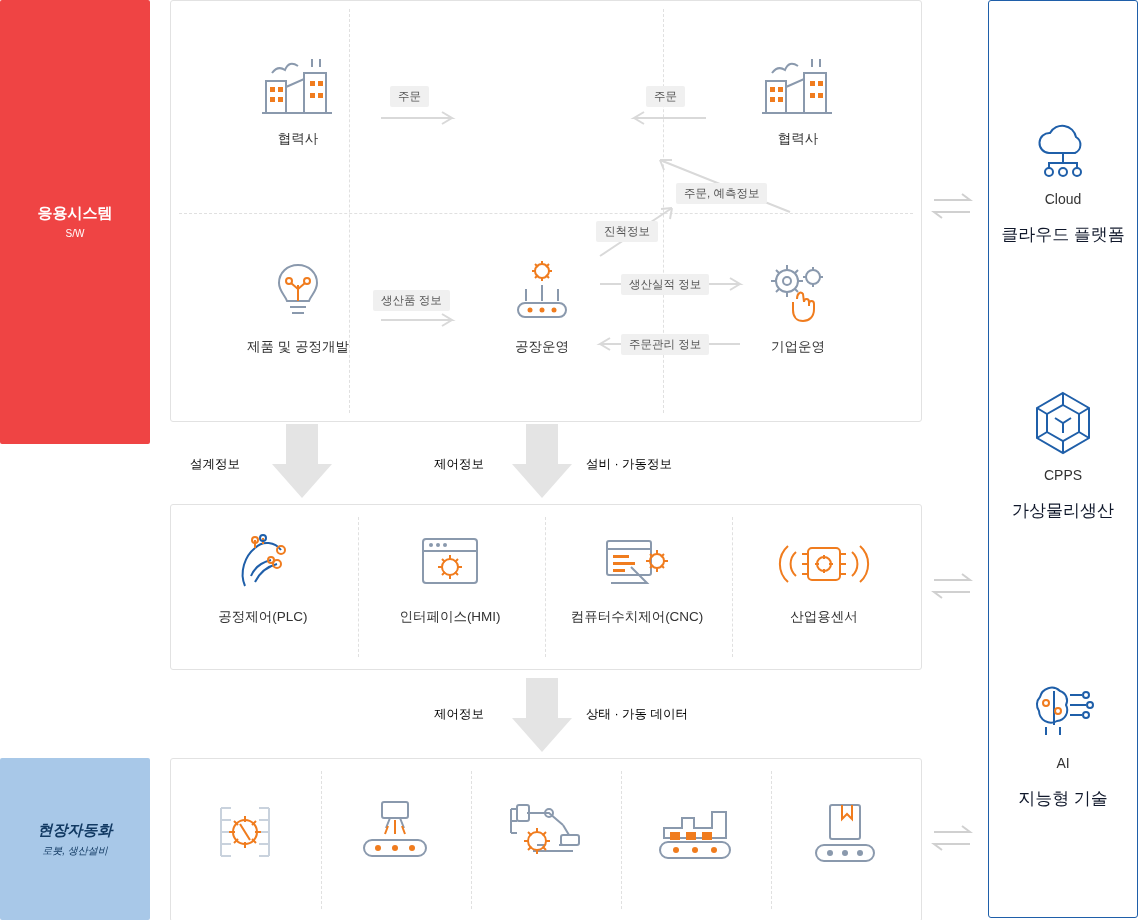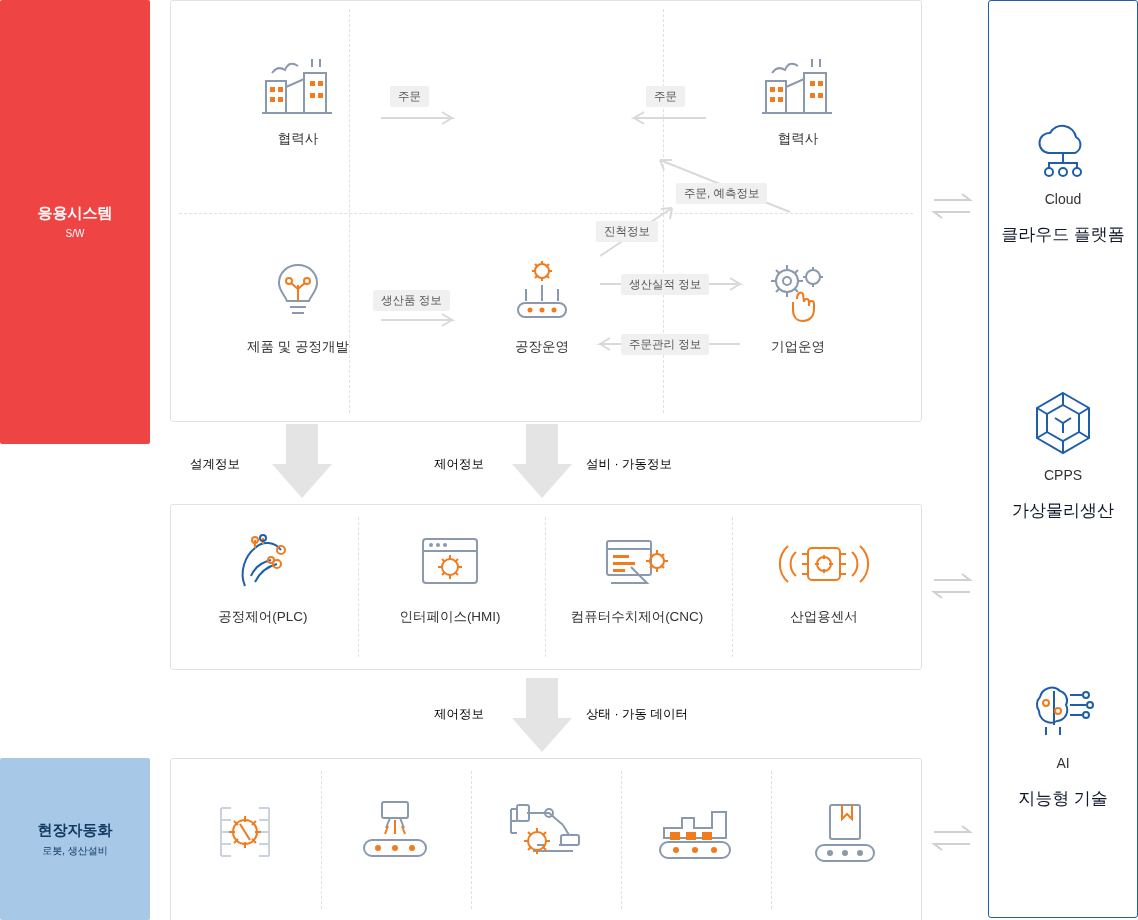--- a/index.html
+++ b/index.html
@@ -17,21 +17,21 @@
   .layer{
     position:absolute;left:0;width:150px;
     display:flex;flex-direction:column;align-items:center;justify-content:center;
     color:#fff;text-align:center;border-radius:2px;
   }
   .layer .l1{font-size:15px;font-weight:bold;line-height:1.35;}
   .layer .l2{font-size:10px;font-weight:normal;line-height:1.35;margin-top:4px;}
   #layer-app{top:0;height:444px;background:#ef4444;}
   #layer-ctrl{top:504px;height:164px;background:#4a8ed3;}
   #layer-field{top:758px;height:162px;background:#a8c8e8;}
-  #layer-field .l1,#layer-field .l2{color:#123a63;}
+  #layer-field .l1,#layer-field .l2{color:#123a63;font-style:italic;}
 
   
   .panel{
     position:absolute;border:1px solid #e2e2e2;background:#fff;border-radius:3px;
   }
   #panel-app{left:170px;top:0;width:750px;height:420px;}
   #panel-ctrl{left:170px;top:504px;width:750px;height:164px;}
   #panel-field{left:170px;top:758px;width:750px;height:162px;}
 
   

